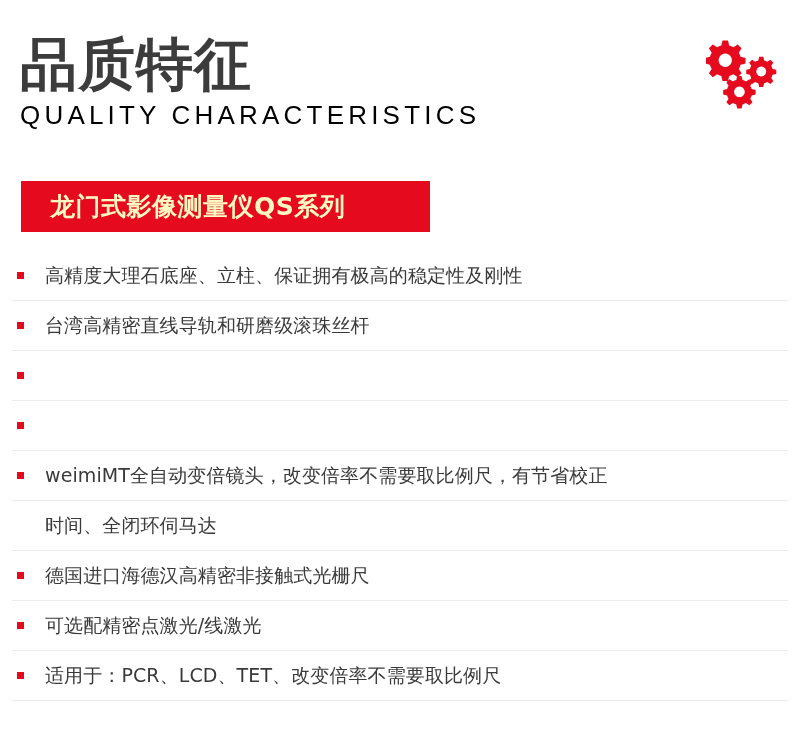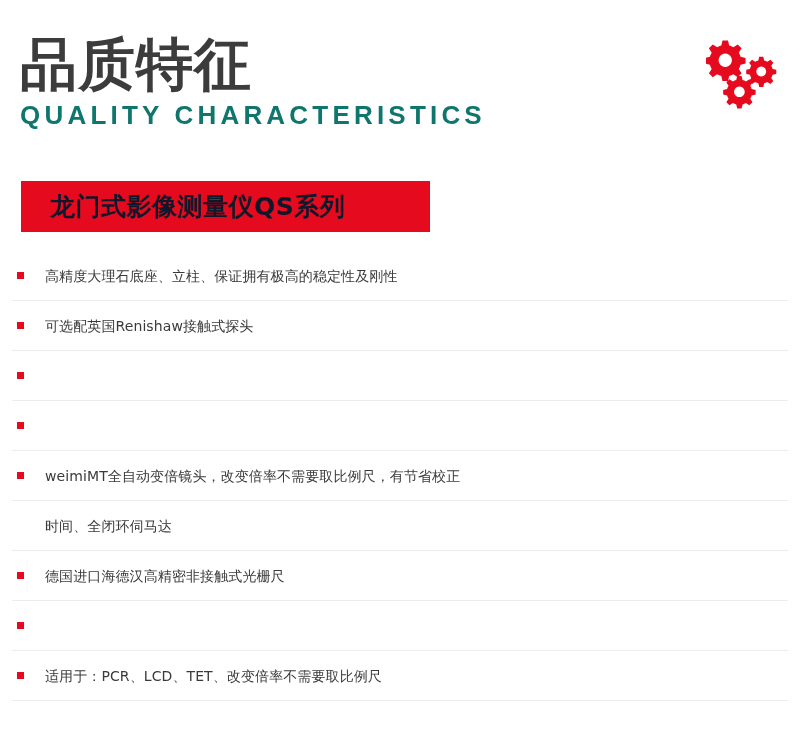--- a/index.html
+++ b/index.html
@@ -27,25 +27,25 @@
     font-weight: bold;
     color: #3c3c3c;
     line-height: 1.0;
     letter-spacing: 1px;
     margin: 0;
     padding: 0;
     font-family: "DejaVu Sans", "Liberation Sans", sans-serif;
   }
   .header-subtitle {
     font-size: 26px;
-    color: #0f766e;
+    color: #000000;
     letter-spacing: 4.2px;
     margin: 7px 0 0 0;
     padding: 0;
-    font-weight: bold;
+    font-weight: normal;
     font-family: "Liberation Sans", "DejaVu Sans", sans-serif;
     white-space: nowrap;
   }
 
   
   .gears {
     position: absolute;
     top: 38px;
     right: 18px;
     width: 76px;
@@ -58,21 +58,21 @@
     position: absolute;
     left: 21px;
     top: 181px;
     width: 409px;
     height: 51px;
     background: #e60a1e;
     display: flex;
     align-items: center;
   }
   .banner-label {
-    color: #0f172a;
+    color: #fef9c3;
     font-size: 25px;
     font-weight: bold;
     letter-spacing: 0.5px;
     padding-left: 29px;
     line-height: 1;
     font-family: "DejaVu Sans", "Liberation Sans", sans-serif;
   }
 
   
   .feature-list {
@@ -95,21 +95,21 @@
     height: 7px;
     background: #e60a1e;
     flex: 0 0 auto;
     margin-right: 21px;
     display: block;
   }
   .bullet.blank {
     background: transparent;
   }
   .feature-text {
-    font-size: 14px;
+    font-size: 19px;
     color: #3a3a3a;
     line-height: 1;
     white-space: nowrap;
     font-family: "DejaVu Sans", "Liberation Sans", sans-serif;
     letter-spacing: 0.1px;
   }
 </style>
 </head>
 <body>
 
@@ -139,21 +139,21 @@
   <span class="banner-label">龙门式影像测量仪QS系列</span>
 </div>
 
 <div class="feature-list">
   <div class="feature-line">
     <span class="bullet"></span>
     <span class="feature-text">高精度大理石底座、立柱、保证拥有极高的稳定性及刚性</span>
   </div>
   <div class="feature-line">
     <span class="bullet"></span>
-    <span class="feature-text">可选配英国Renishaw接触式探头</span>
+    <span class="feature-text">台湾高精密直线导轨和研磨级滚珠丝杆</span>
   </div>
   <div class="feature-line">
     <span class="bullet"></span>
   </div>
   <div class="feature-line">
     <span class="bullet"></span>
   </div>
   <div class="feature-line">
     <span class="bullet"></span>
     <span class="feature-text">weimiMT全自动变倍镜头，改变倍率不需要取比例尺，有节省校正</span>
@@ -161,18 +161,19 @@
   <div class="feature-line">
     <span class="bullet blank"></span>
     <span class="feature-text">时间、全闭环伺马达</span>
   </div>
   <div class="feature-line">
     <span class="bullet"></span>
     <span class="feature-text">德国进口海德汉高精密非接触式光栅尺</span>
   </div>
   <div class="feature-line">
     <span class="bullet"></span>
+    <span class="feature-text">可选配精密点激光/线激光</span>
   </div>
   <div class="feature-line">
     <span class="bullet"></span>
     <span class="feature-text">适用于：PCR、LCD、TET、改变倍率不需要取比例尺</span>
   </div>
 </div>
 
 </body></html>

